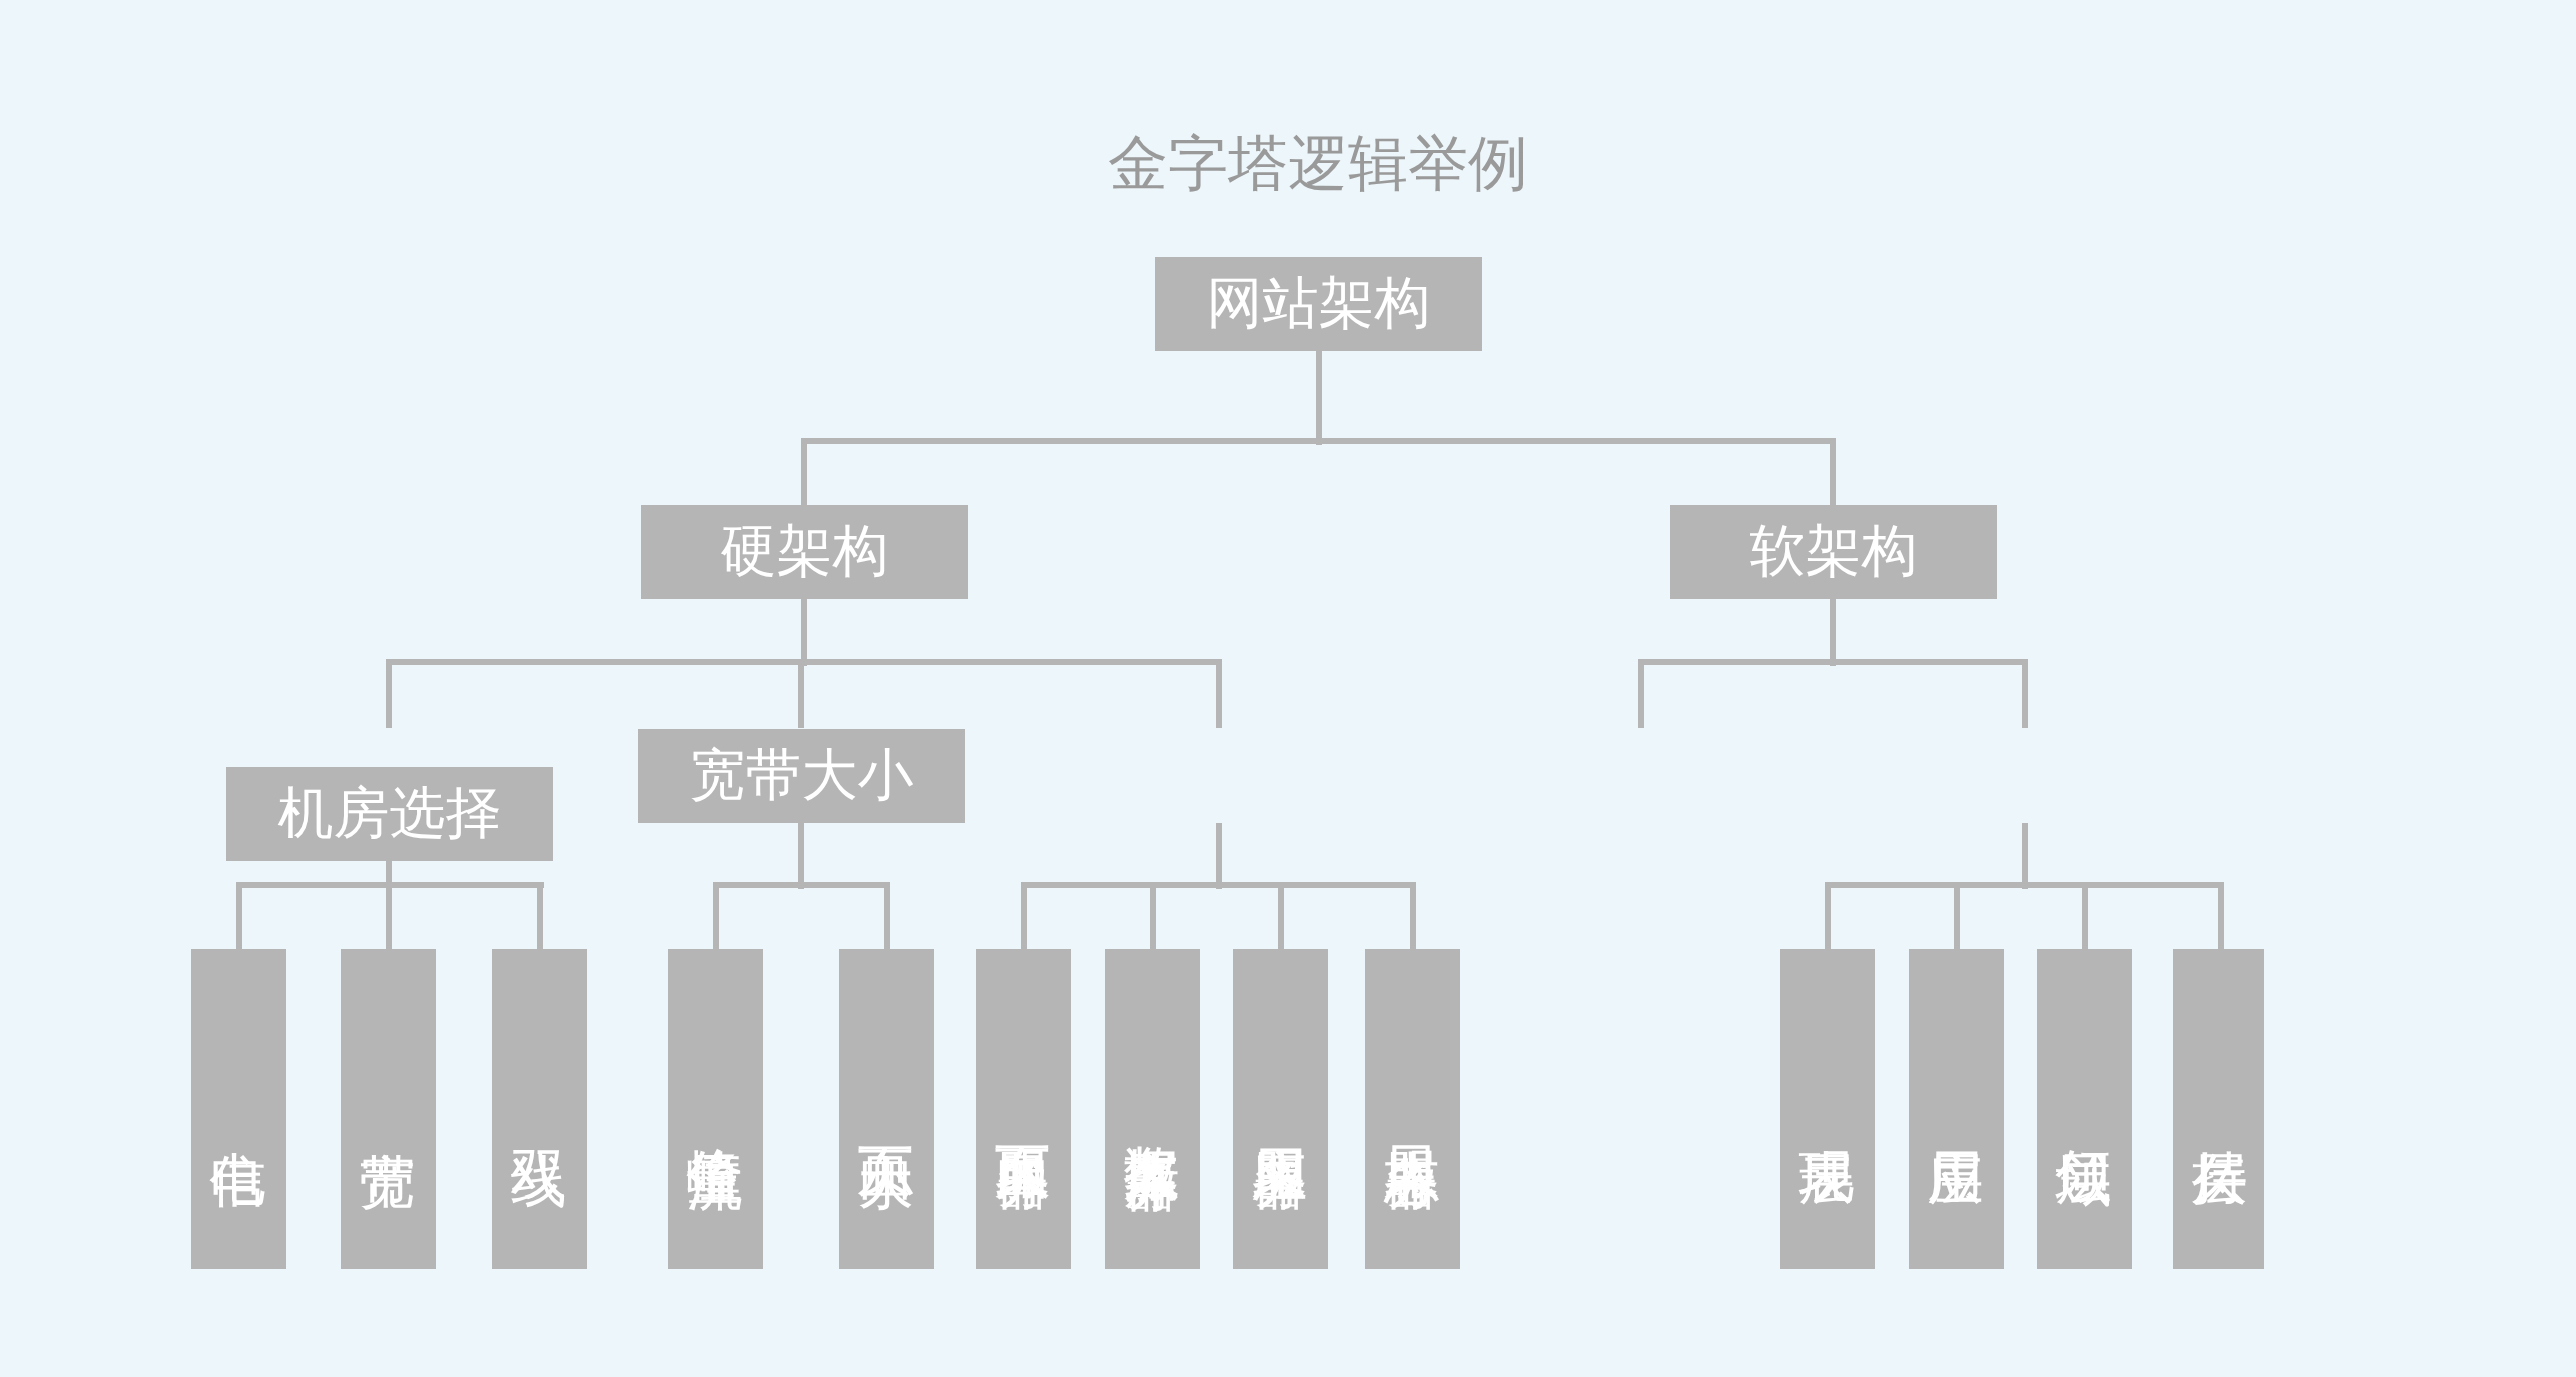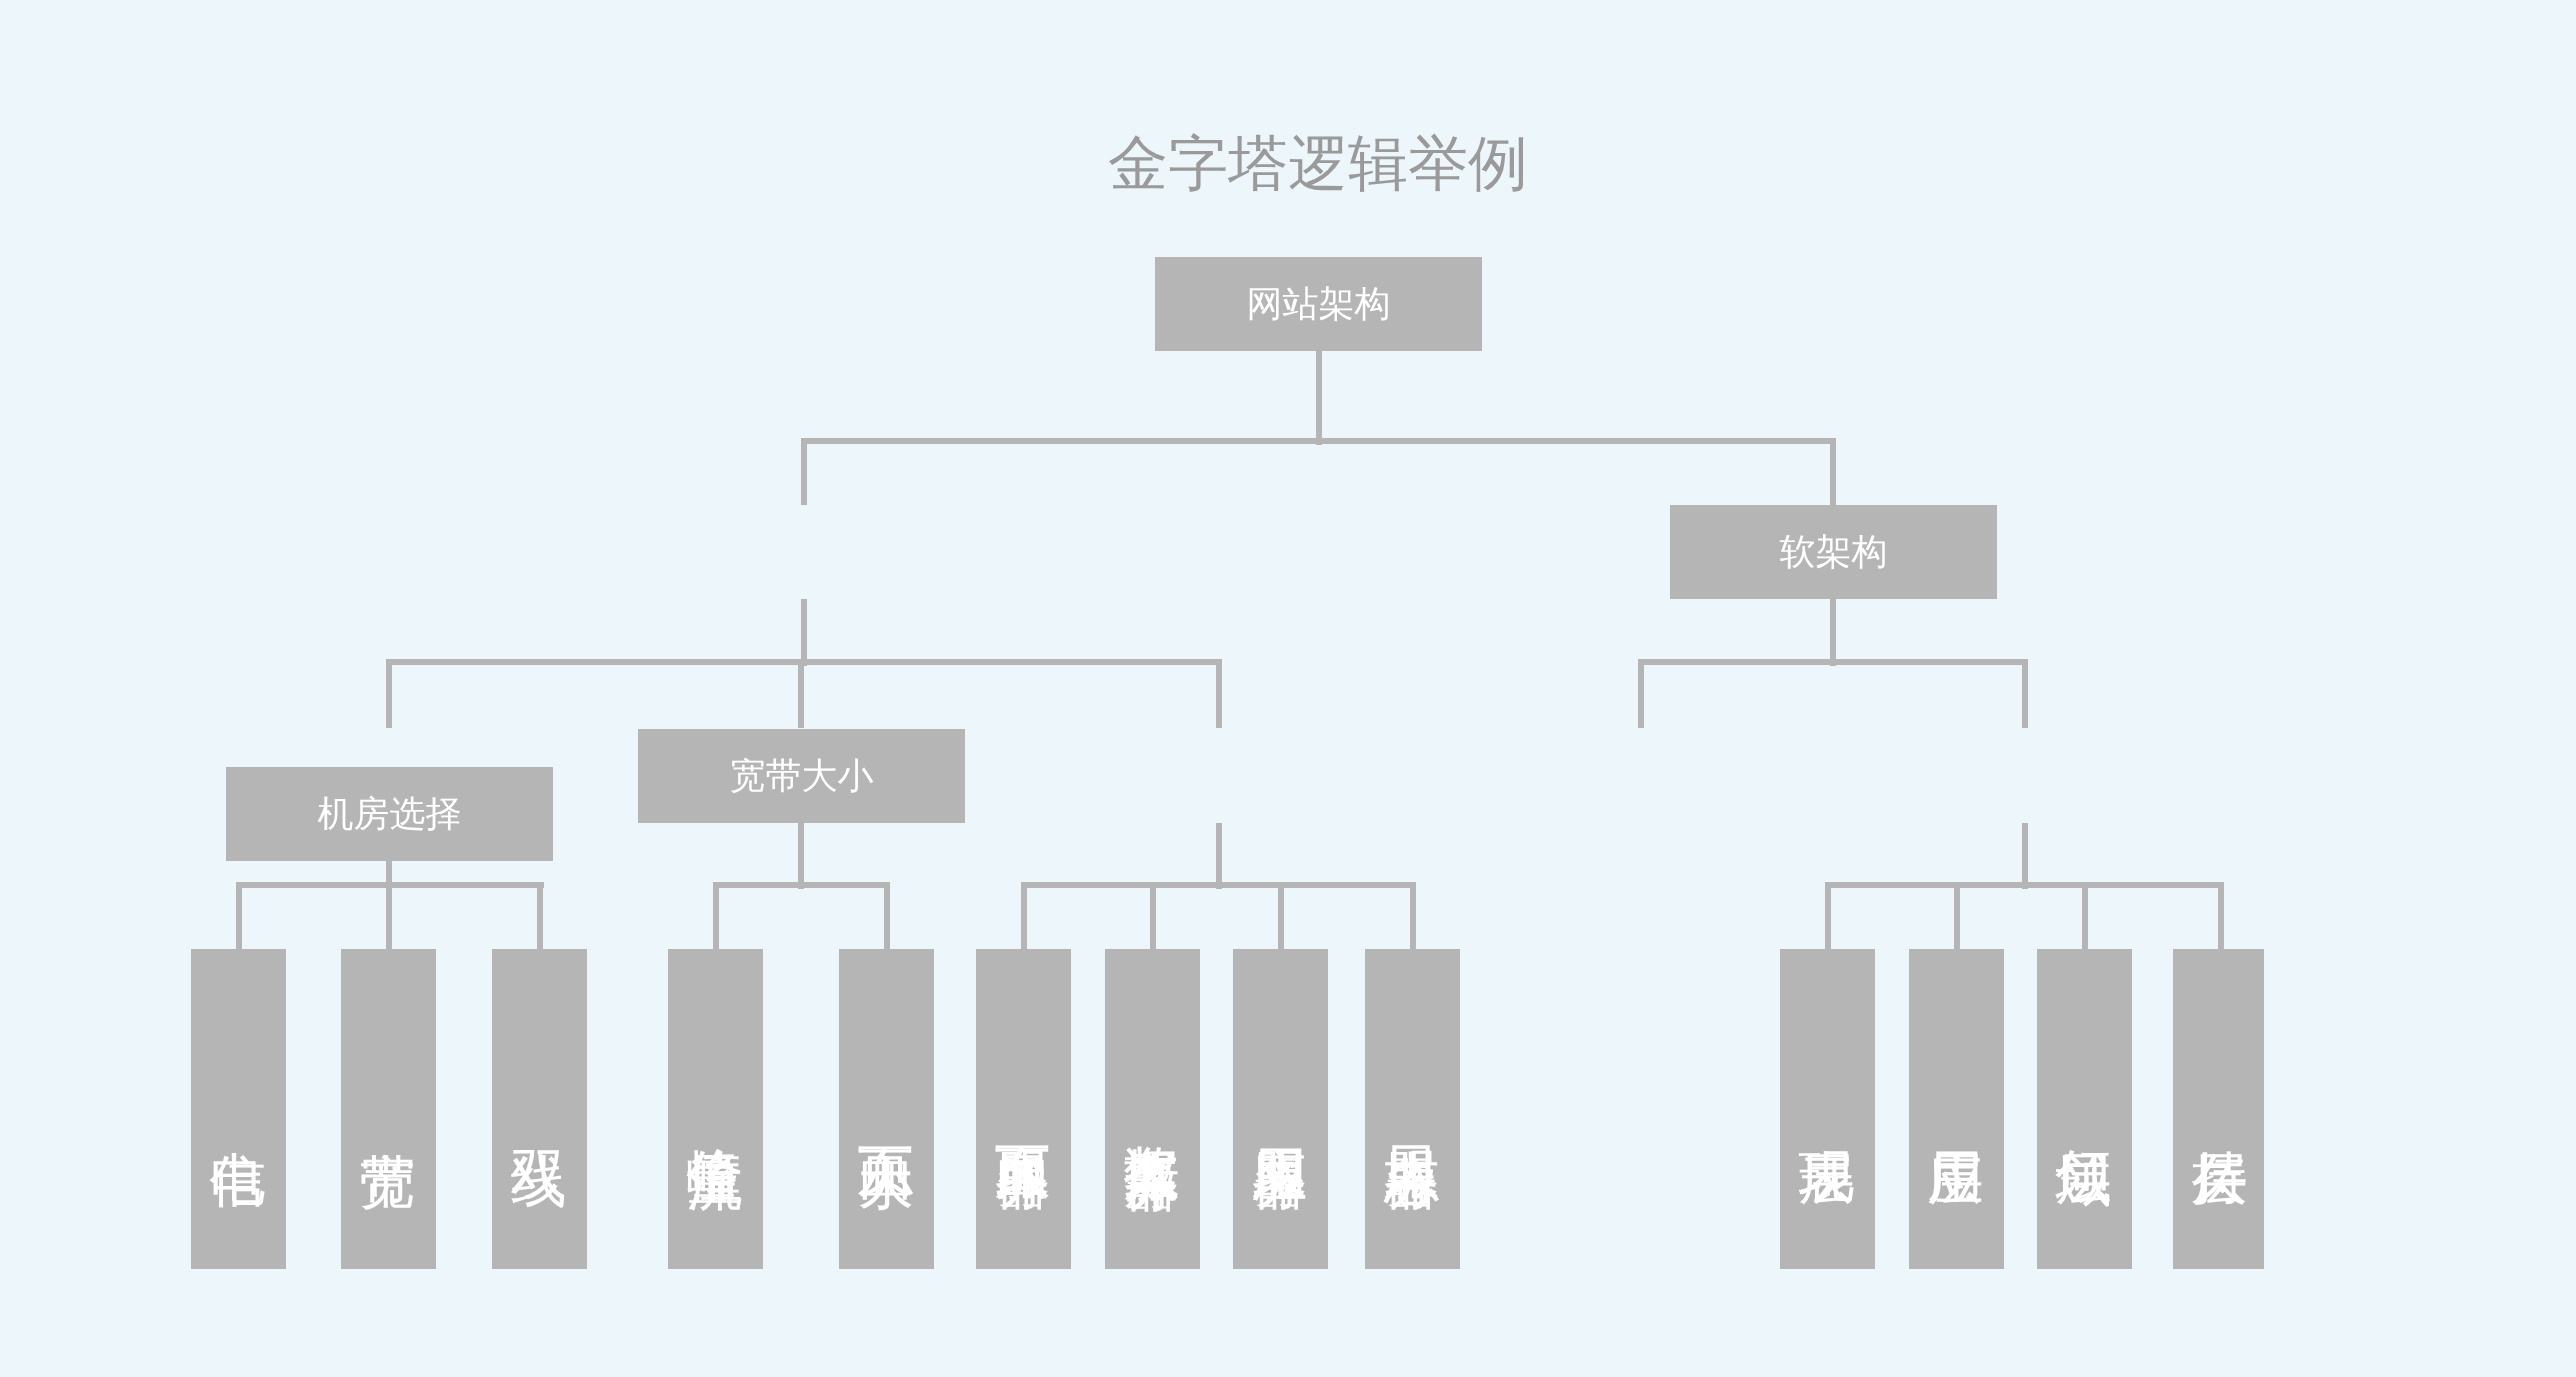--- a/index.html
+++ b/index.html
@@ -28,21 +28,21 @@
     background: var(--node-fill, #b5b5b5);
     color: var(--node-text, #ffffff);
     display: flex;
     align-items: center;
     justify-content: center;
     box-sizing: border-box;
   }
   .node.h {
     width: 327px;
     height: 94px;
-    font-size: 36px;
+    font-size: 56px;
   }
   .node.v {
     width: 95px;
     min-height: 320px;
     padding: 14px 0;
     top: 901px;
   }
   .node.v .vtext {
     writing-mode: vertical-rl;
     text-orientation: upright;
@@ -100,20 +100,23 @@
   <div class="line" style="left:1825px;top:834px;width:399px;height:6.3px"></div>
   <div class="line" style="left:1825px;top:834px;width:6.3px;height:67px"></div>
   <div class="line" style="left:1954px;top:834px;width:6.3px;height:67px"></div>
   <div class="line" style="left:2082px;top:834px;width:6.3px;height:67px"></div>
   <div class="line" style="left:2218px;top:834px;width:6.3px;height:67px"></div>
 
   <div class="node h" style="left:1155px;top:209px">
     <span>网站架构</span>
   </div>
 
+  <div class="node h" style="left:641px;top:457px">
+    <span>硬架构</span>
+  </div>
   <div class="node h" style="left:1670px;top:457px">
     <span>软架构</span>
   </div>
 
   <div class="node h" style="left:226px;top:719px">
     <span>机房选择</span>
   </div>
   <div class="node h" style="left:638px;top:681px">
     <span>宽带大小</span>
   </div>

